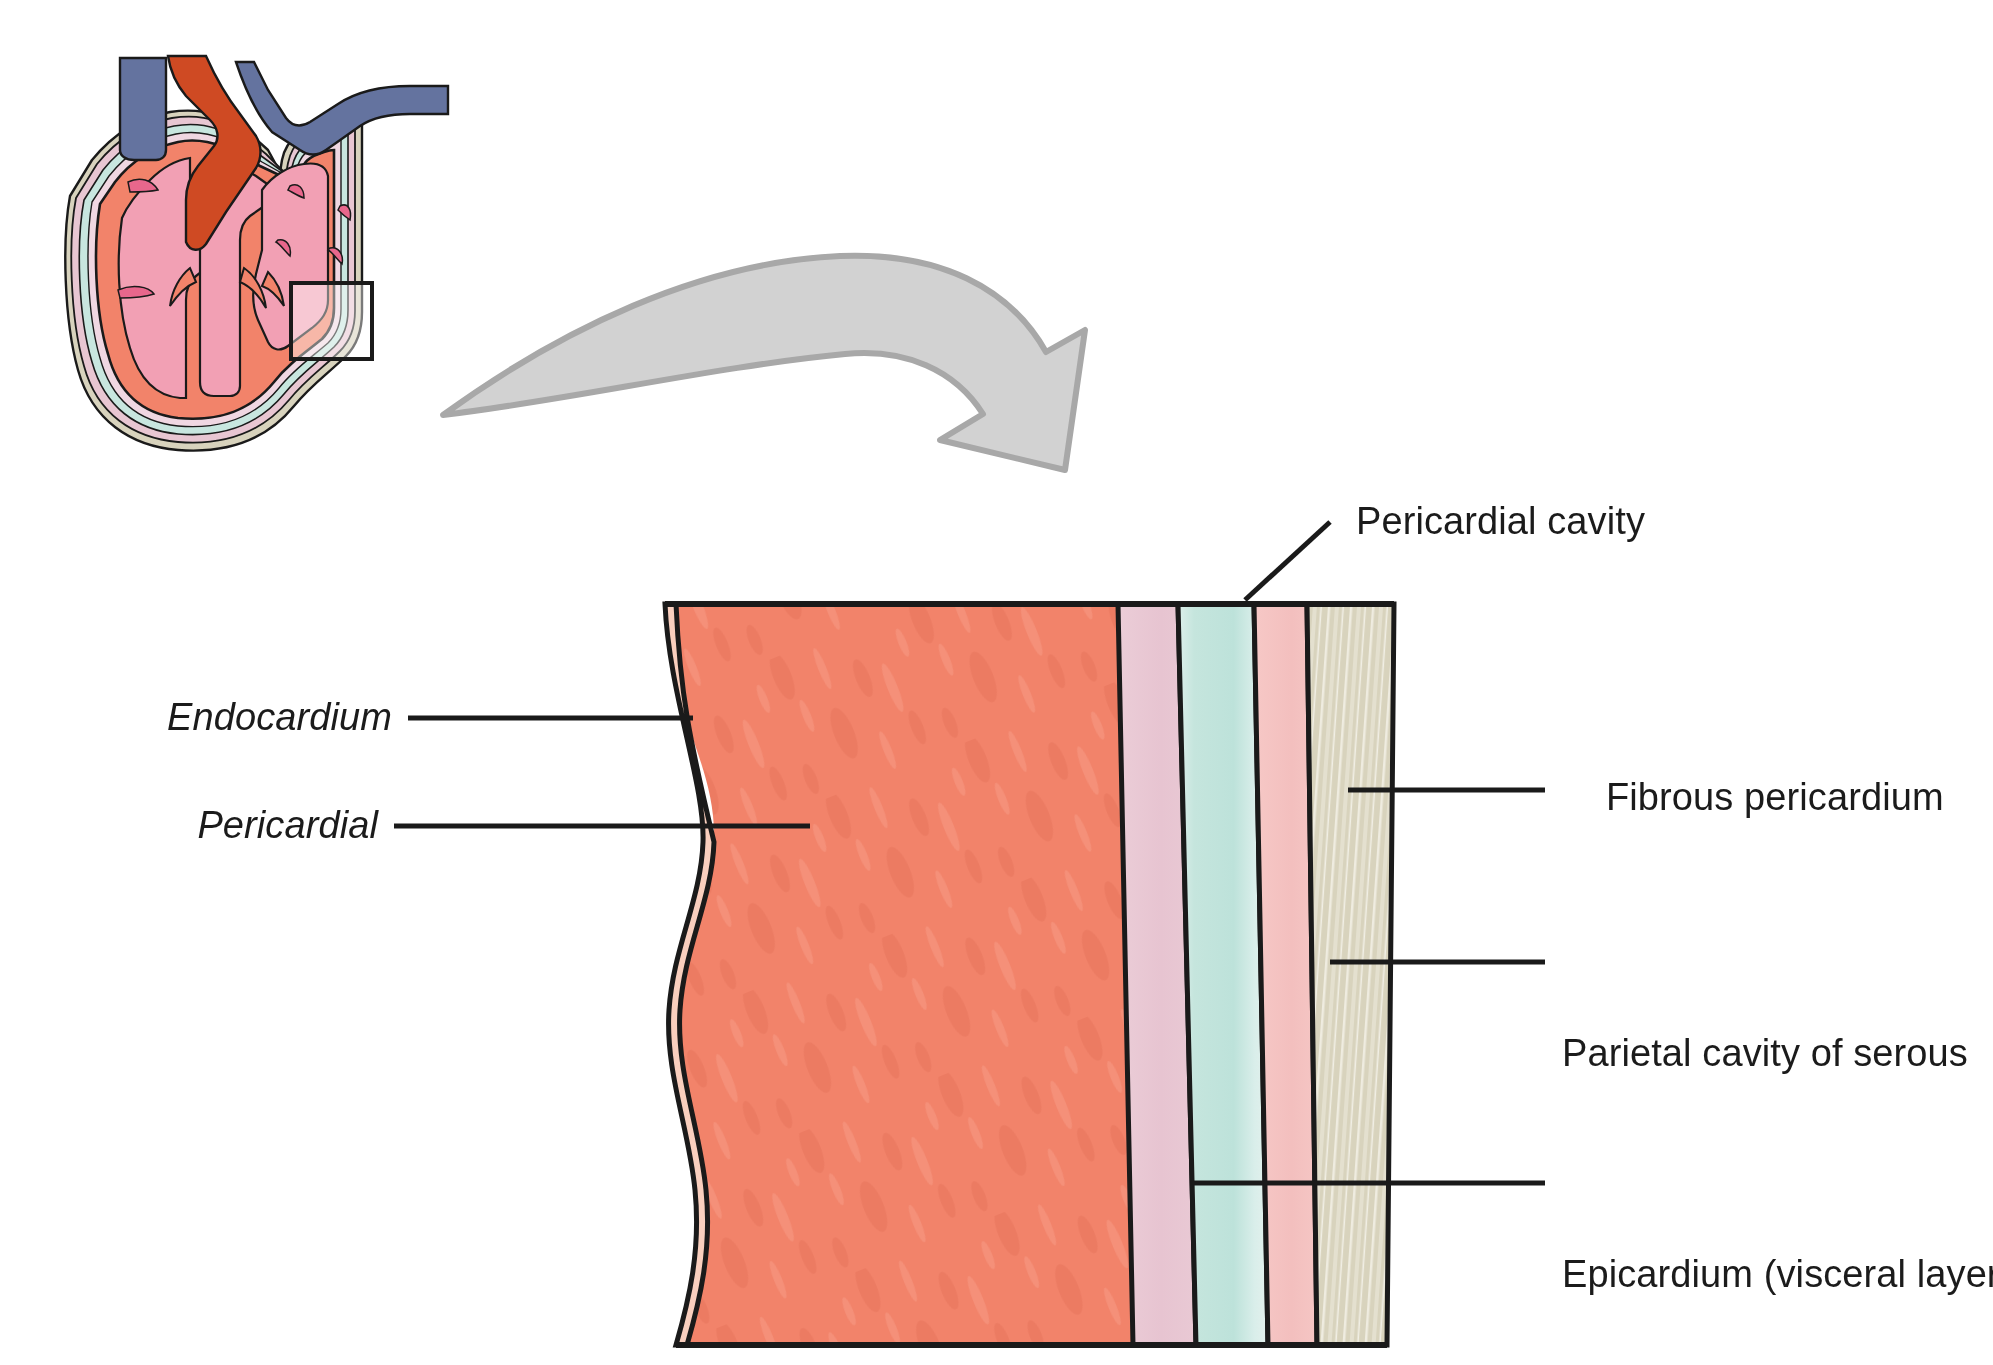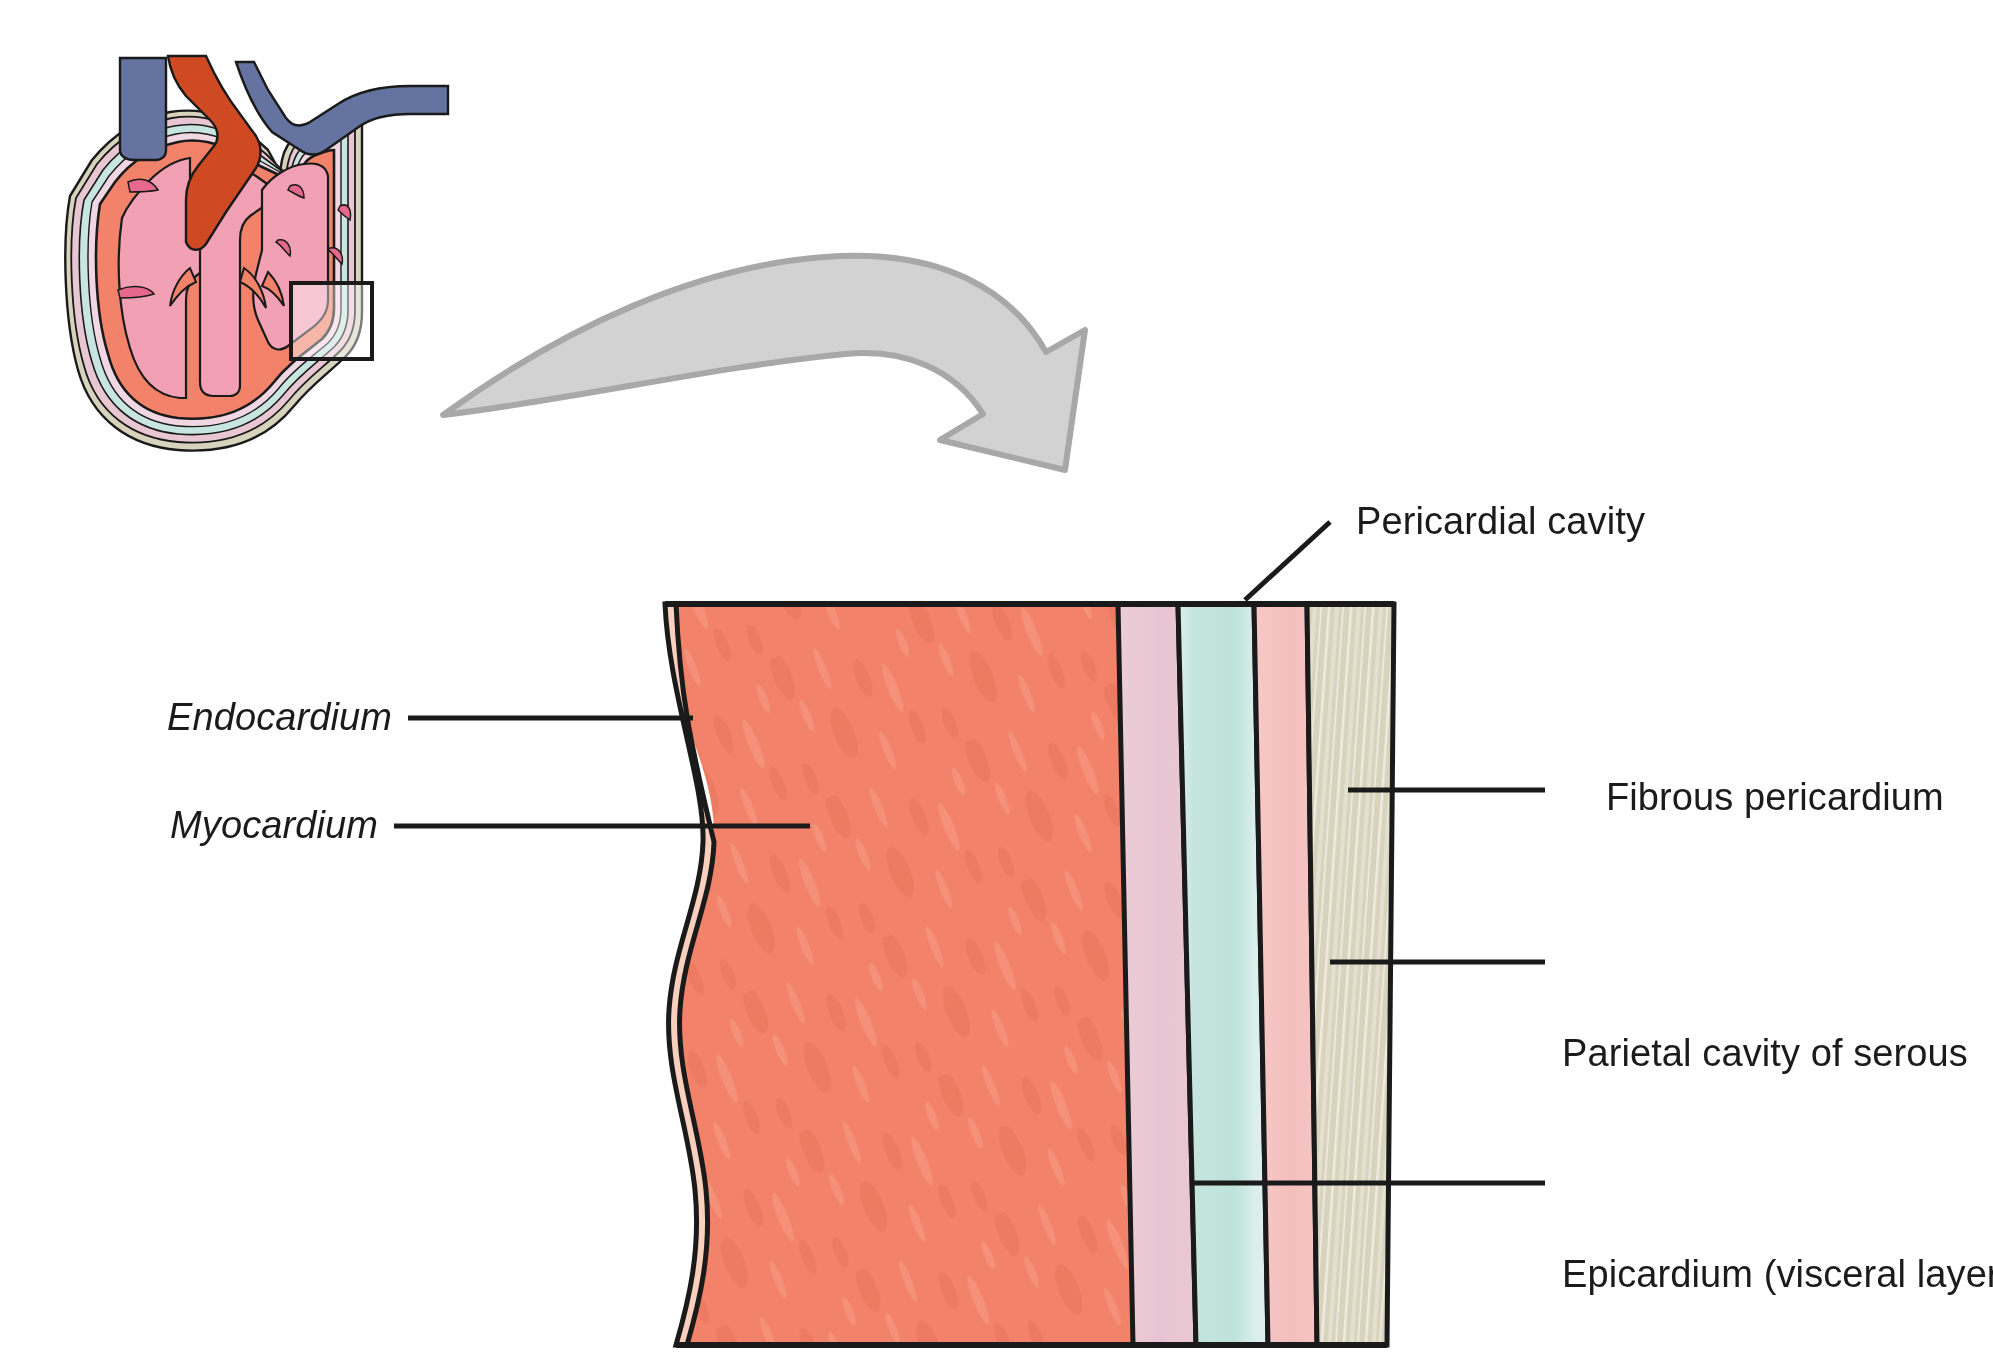--- a/index.html
+++ b/index.html
@@ -229,21 +229,21 @@
       <line x1="394" y1="826" x2="810" y2="826"></line>
       <line x1="1245" y1="600" x2="1330" y2="522"></line>
       <line x1="1348" y1="790" x2="1545" y2="790"></line>
       <line x1="1330" y1="962" x2="1545" y2="962"></line>
       <line x1="1190" y1="1183" x2="1545" y2="1183"></line>
     </g>
   </svg>
 
   <div class="lbl lbl-left" style="left:40px; top:694px; width:352px;">Endocardium</div>
 
-  <div class="lbl lbl-left" style="left:40px; top:802px; width:338px;">Myocardium</div>
+  <div class="lbl lbl-left" style="left:40px; top:802px; width:338px;">Pericardial</div>
 
   <div class="lbl lbl-right" style="left:1356px; top:498px;">Pericardial cavity</div>
 
   <div class="lbl lbl-right" style="left:1606px; top:766px;margin-top:8px;">Fibrous pericardium</div>
 
   <div class="lbl lbl-right" style="left:1562px; top:938px;">
     <div>Parietal cavity of serous</div>
   </div>
 
   <div class="lbl lbl-right" style="left:1562px; top:1159px;">

